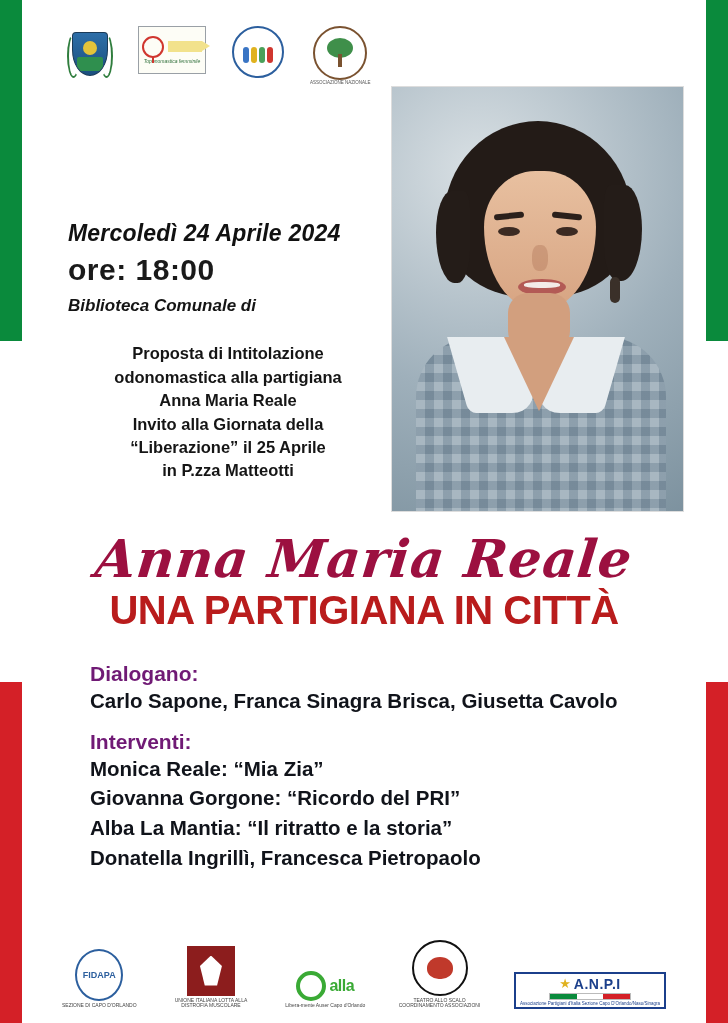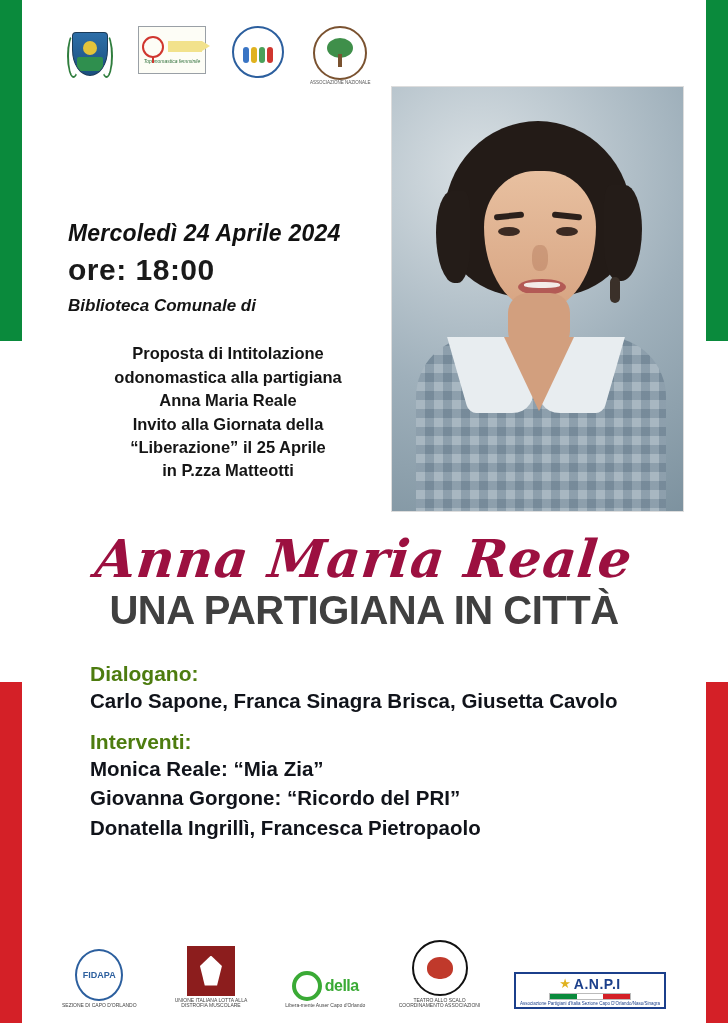--- a/index.html
+++ b/index.html
@@ -387,35 +387,35 @@
     letter-spacing: 1px;
     transform: skewX(-6deg);
   }
   .title-main {
     position: absolute;
     left: 0; right: 0;
     top: 588px;
     text-align: center;
     font-size: 40px;
     font-weight: bold;
-    color: #404040;
+    color: #b91c1c;
     letter-spacing: -0.5px;
   }
 
   
   .program {
     position: absolute;
     left: 68px;
     right: 40px;
     top: 648px;
   }
   .prog-head {
     font-size: 21px;
     font-weight: bold;
-    color: #4d7c0f;
+    color: #701a75;
     margin-top: 14px;
   }
   .prog-line {
     font-size: 20.5px;
     font-weight: bold;
     color: #10131a;
     line-height: 1.45;
   }
   .gap-big { margin-top: 26px; }
 
@@ -618,20 +618,21 @@
     <div class="title-script">Anna Maria Reale</div>
     <div class="title-main">UNA PARTIGIANA IN CITTÀ</div>
 
     <div class="program">
       <div class="prog-head">Dialogano:</div>
       <div class="prog-line">Carlo Sapone, Franca Sinagra Brisca, Giusetta Cavolo</div>
 
       <div class="prog-head">Interventi:</div>
       <div class="prog-line">Monica Reale: “Mia Zia”</div>
       <div class="prog-line">Giovanna Gorgone: “Ricordo del PRI”</div>
+      <div class="prog-line">Alba La Mantia: “Il ritratto e la storia”</div>
 
       <div class="prog-line">Donatella Ingrillì, Francesca Pietropaolo</div>
     </div>
 
     <div class="bottom-logos">
 
       <div class="blogo">
         <div class="fidapa">
           <span>FIDAPA</span>
         </div>
@@ -642,21 +643,21 @@
         <div class="anpi-card">
           <div class="fig"></div>
         </div>
         <div class="cap">UNIONE ITALIANA LOTTA
 ALLA DISTROFIA MUSCOLARE</div>
       </div>
 
       <div class="blogo">
         <div class="auser">
           <div class="ring"></div>
-          <div class="word">della</div>
+          <div class="word">alla</div>
         </div>
         <div class="cap">Libera-mente  Auser
 Capo d'Orlando</div>
       </div>
 
 
       <div class="blogo">
         <div class="teatro">
           <div class="mask"></div>
         </div>

